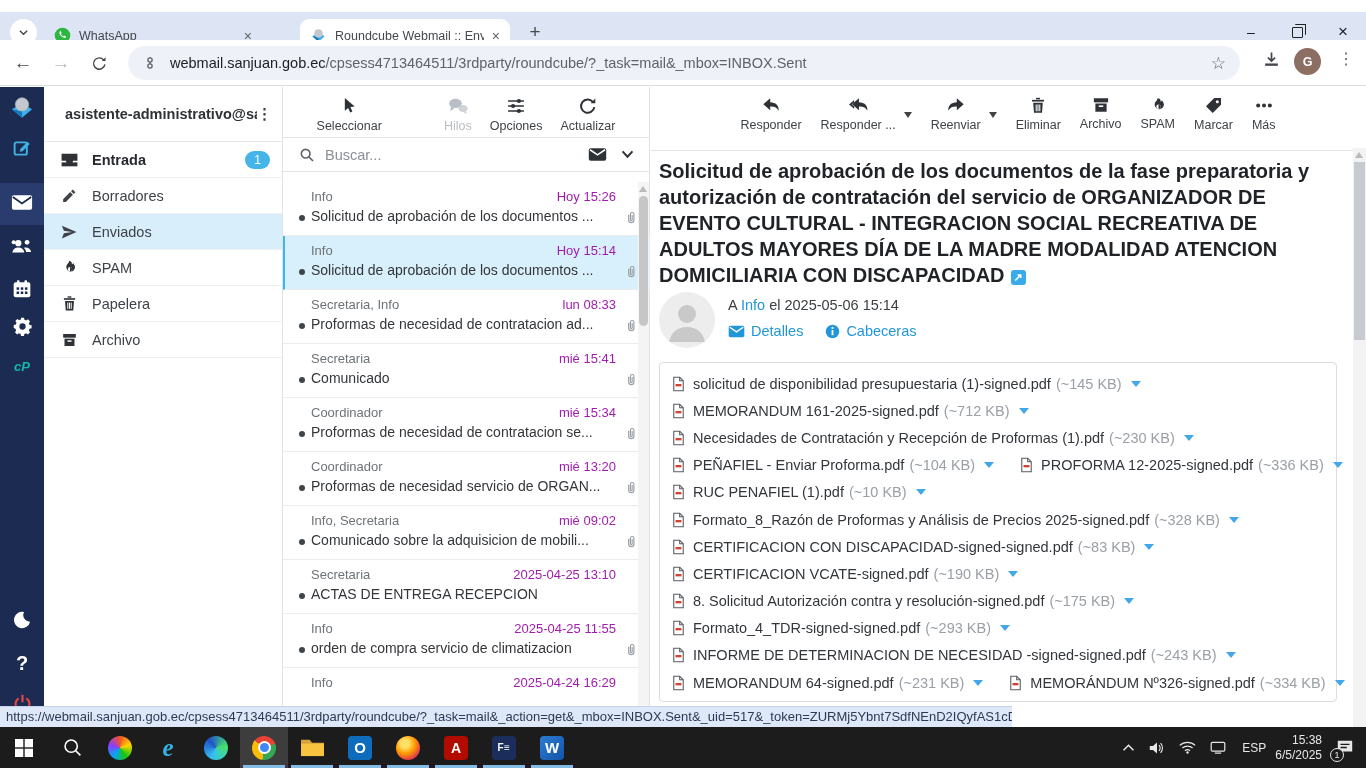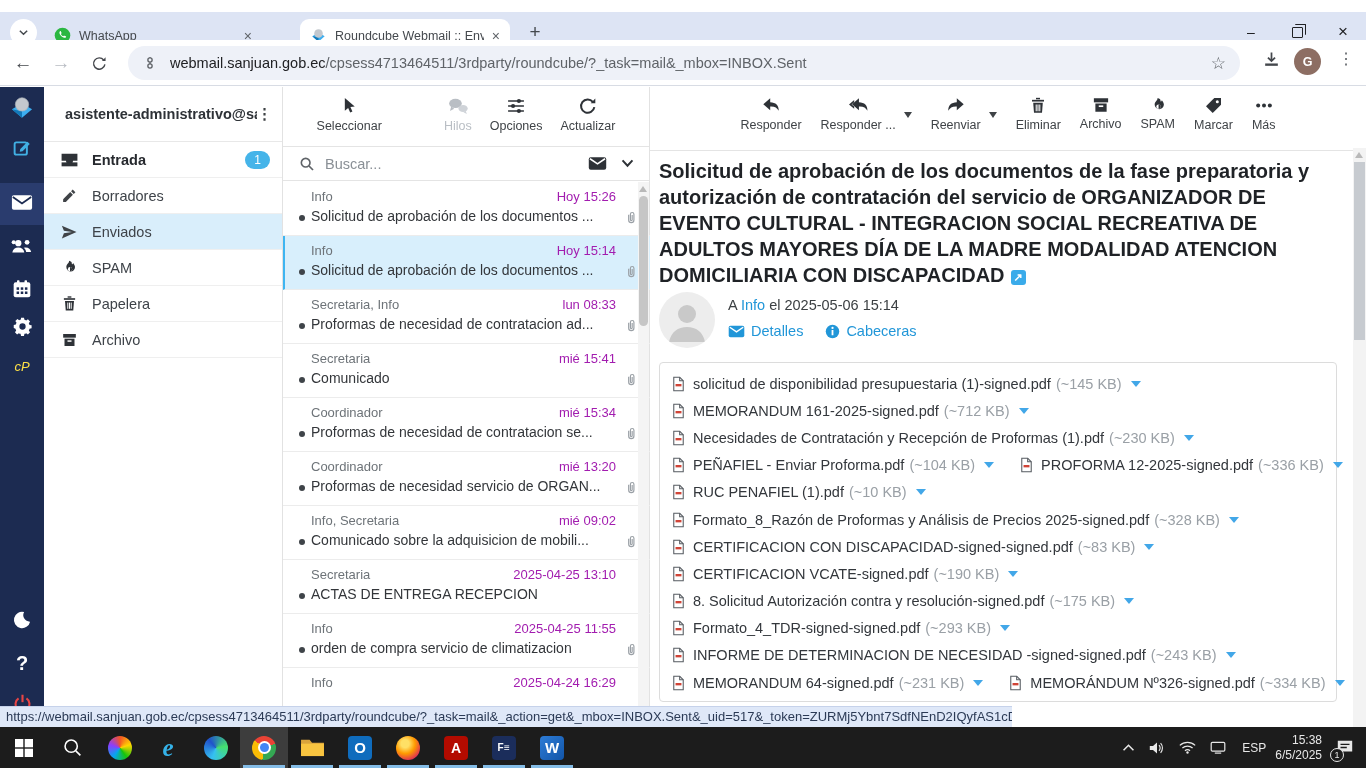--- a/index.html
+++ b/index.html
@@ -33,36 +33,36 @@
   #avatar-g { position:absolute; left:1294px; top:8px; width:27px; height:27px; border-radius:50%; background:#8d6e63; color:#fff; font-size:12.5px; font-weight:bold; display:flex; align-items:center; justify-content:center; }
   #kebab-browser { position:absolute; left:1338px; top:9px; font-size:16px; color:#5f6368; }
 
   
   #app { position:absolute; top:87px; left:0; width:1366px; height:681px; }
 
   
   #rail { position:absolute; left:0; top:0; width:44px; height:681px; background:#1c2b51; }
   .rail-ic { position:absolute; left:0; width:44px; display:flex; justify-content:center; }
   #rail-mail-active { position:absolute; left:0; top:96px; width:44px; height:42px; background:#2a3c6e; }
-  #rail-cp { color:#fde047; font-weight:normal; font-size:13px; font-style:italic; }
+  #rail-cp { color:#14b8a6; font-weight:bold; font-size:13px; font-style:italic; }
 
   
   #folders { position:absolute; left:44px; top:0; width:239px; height:681px; background:#fff; border-right:1px solid #e2e2e2; }
   #acct { height:55px; border-bottom:1px solid #e8e8e8; display:flex; align-items:center; padding:0 10px 0 21px; }
   #acct .aname { font-size:14.5px; font-weight:bold; color:#2e3237; flex:1; white-space:nowrap; overflow:hidden; }
   #acct .kebab { color:#3c4043; font-size:15px; font-weight:bold; letter-spacing:0; }
   .folder { height:36px; display:flex; align-items:center; padding-left:15px; border-bottom:1px solid #efefef; font-size:14.5px; color:#3e4349; }
   .folder .fic { width:20px; margin-right:13px; display:flex; justify-content:center; }
   .folder.sel { background:#d9eefb; }
   .folder.inbox .flabel { font-weight:bold; color:#26292e; }
   .badge { margin-left:auto; margin-right:12px; background:#45b4e9; color:#fff; border-radius:9px; min-width:25px; height:18px; font-size:12px; display:flex; align-items:center; justify-content:center; }
 
   
   #list { position:absolute; left:283px; top:0; width:367px; height:681px; background:#fff; border-right:1px solid #e2e2e2; }
-  #list-toolbar { height:60px; border-bottom:1px solid #e4e4e4; display:flex; justify-content:center; gap:18px; padding-top:9px; }
+  #list-toolbar { height:51px; border-bottom:1px solid #e4e4e4; display:flex; justify-content:center; gap:18px; padding-top:9px; }
   .tbbtn { display:flex; flex-direction:column; align-items:center; gap:3px; font-size:12.5px; color:#3f4347; }
   .tbbtn.disabled { color:#b9bec4;margin-left:44px; }
   #searchrow { height:34px; border-bottom:1px solid #e4e4e4; position:relative; display:flex; align-items:center; padding-left:16px; }
   #searchrow input { border:none; outline:none; background:transparent; font-size:14.5px; color:#3c4043; margin-left:10px; width:230px; font-family:"Liberation Sans",sans-serif; }
   #searchrow input::placeholder { color:#8a9096; }
   #search-mail-ic { position:absolute; right:42px; top:9px; }
   #search-chev { position:absolute; right:15px; top:12px; }
   #rows { position:absolute; top:95px; left:0; width:367px; height:586px; overflow:hidden; }
   .mrow { height:54px; position:relative; border-bottom:1px solid #ececec; }
   .mrow .sender { position:absolute; left:28px; top:7px; font-size:13px; color:#6d7378; }

